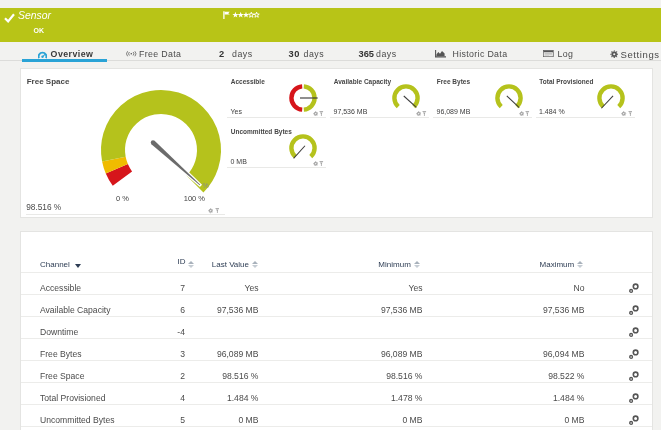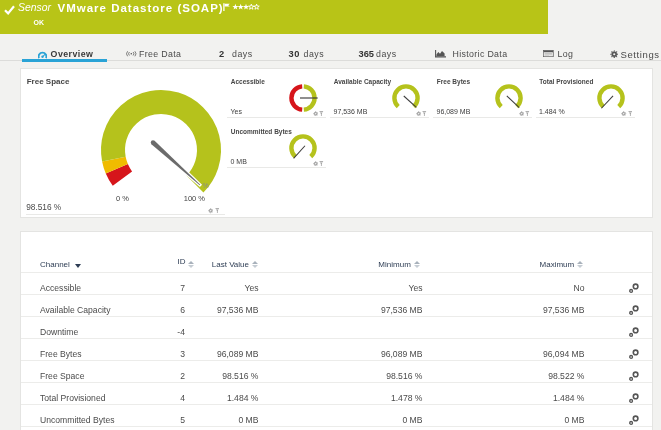--- a/index.html
+++ b/index.html
@@ -1,37 +1,36 @@
 <!DOCTYPE html>
 <html><head><meta charset="utf-8">
 <style>
 * { margin:0; padding:0; box-sizing:border-box; }
 html,body { width:661px; height:430px; overflow:hidden; }
 body { font-family:"Liberation Sans", sans-serif; background:#f2f2f0; position:relative; }
 .abs { position:absolute; }
-#hdr { position:absolute; left:0; top:0; width:548px; height:34px; background:#b8c417; }
+#hdr { position:absolute; left:0; top:8px; width:661px; height:34px; background:#b8c417; }
 .tab { position:absolute; top:50px; font-size:8.8px; letter-spacing:0.4px; color:#4a4a4a; line-height:1; white-space:nowrap; }
 .tabn { position:absolute; top:50px; font-size:9.3px; font-weight:700; color:#333; line-height:1; }
 #gpanel { position:absolute; left:20px; top:68px; width:633px; height:150px; background:#fff; border:1px solid #e4e4e2; }
 #tpanel { position:absolute; left:20px; top:231px; width:633px; height:199px; background:#fff; border:1px solid #e4e4e2; border-bottom:none; }
 .lbl { position:absolute; font-size:6.5px; font-weight:700; color:#474747; line-height:1; white-space:nowrap; }
 .val { position:absolute; font-size:7px; color:#3d3d3d; line-height:1; white-space:nowrap; }
 .cellb { position:absolute; height:1px; background:#e9e9e7; }
 .th { position:absolute; font-size:8px; font-weight:400; color:#2e3d54; line-height:1; white-space:nowrap; }
 .td { position:absolute; font-size:8.6px; color:#4b4b4b; line-height:1; white-space:nowrap; }
 .rowb { position:absolute; height:1px; background:#ececea; width:631px; }
 .rt { text-align:right; }
 </style></head>
 <body>
 <div id="hdr">
 <svg class="abs" style="left:3.5px;top:4.5px" width="11" height="10" viewBox="0 0 11 10">
       <path d="M1,5.3 L4.1,8.4 L10,1.2" fill="none" stroke="#fff" stroke-width="2.2"></path>
     </svg>
 <div class="abs" style="left:18px;top:3px;font-size:10.4px;font-style:italic;color:#fff;line-height:1.05">Sensor</div>
-<div class="abs" style="left:57.5px;top:2.2px;font-size:11.5px;letter-spacing:1.0px;font-weight:700;color:#fff;line-height:1.05">VMware Datastore (SOAP)</div>
 <svg class="abs" style="left:222.5px;top:3px" width="8" height="8" viewBox="0 0 8 8">
       <path d="M0.9,0.3 L0.9,8" stroke="#fff" stroke-width="1.3" fill="none"></path>
       <path d="M1.6,0.8 H6.8 L5.2,2.2 L6.8,3.6 H1.6 Z" fill="#fff"></path>
     </svg>
 <svg class="abs" style="left:232px;top:2.5px" width="28" height="8" viewBox="0 0 28 8">
       <path d="M3.40,0.85 L2.64,2.95 L0.40,3.03 L2.16,4.40 L1.55,6.55 L3.40,5.30 L5.25,6.55 L4.64,4.40 L6.40,3.03 L4.16,2.95 Z M8.70,0.85 L7.94,2.95 L5.70,3.03 L7.46,4.40 L6.85,6.55 L8.70,5.30 L10.55,6.55 L9.94,4.40 L11.70,3.03 L9.46,2.95 Z M14.00,0.85 L13.24,2.95 L11.00,3.03 L12.76,4.40 L12.15,6.55 L14.00,5.30 L15.85,6.55 L15.24,4.40 L17.00,3.03 L14.76,2.95 Z" fill="#fff"></path>
       <path d="M19.30,1.20 L18.62,3.07 L16.64,3.13 L18.21,4.36 L17.65,6.27 L19.30,5.15 L20.95,6.27 L20.39,4.36 L21.96,3.13 L19.98,3.07 Z M24.60,1.20 L23.92,3.07 L21.94,3.13 L23.51,4.36 L22.95,6.27 L24.60,5.15 L26.25,6.27 L25.69,4.36 L27.26,3.13 L25.28,3.07 Z" fill="none" stroke="#fff" stroke-width="0.95"></path>
     </svg>
 <div class="abs" style="left:33.5px;top:19px;font-size:7px;font-weight:700;color:#fff;line-height:1">OK</div>
 </div>

